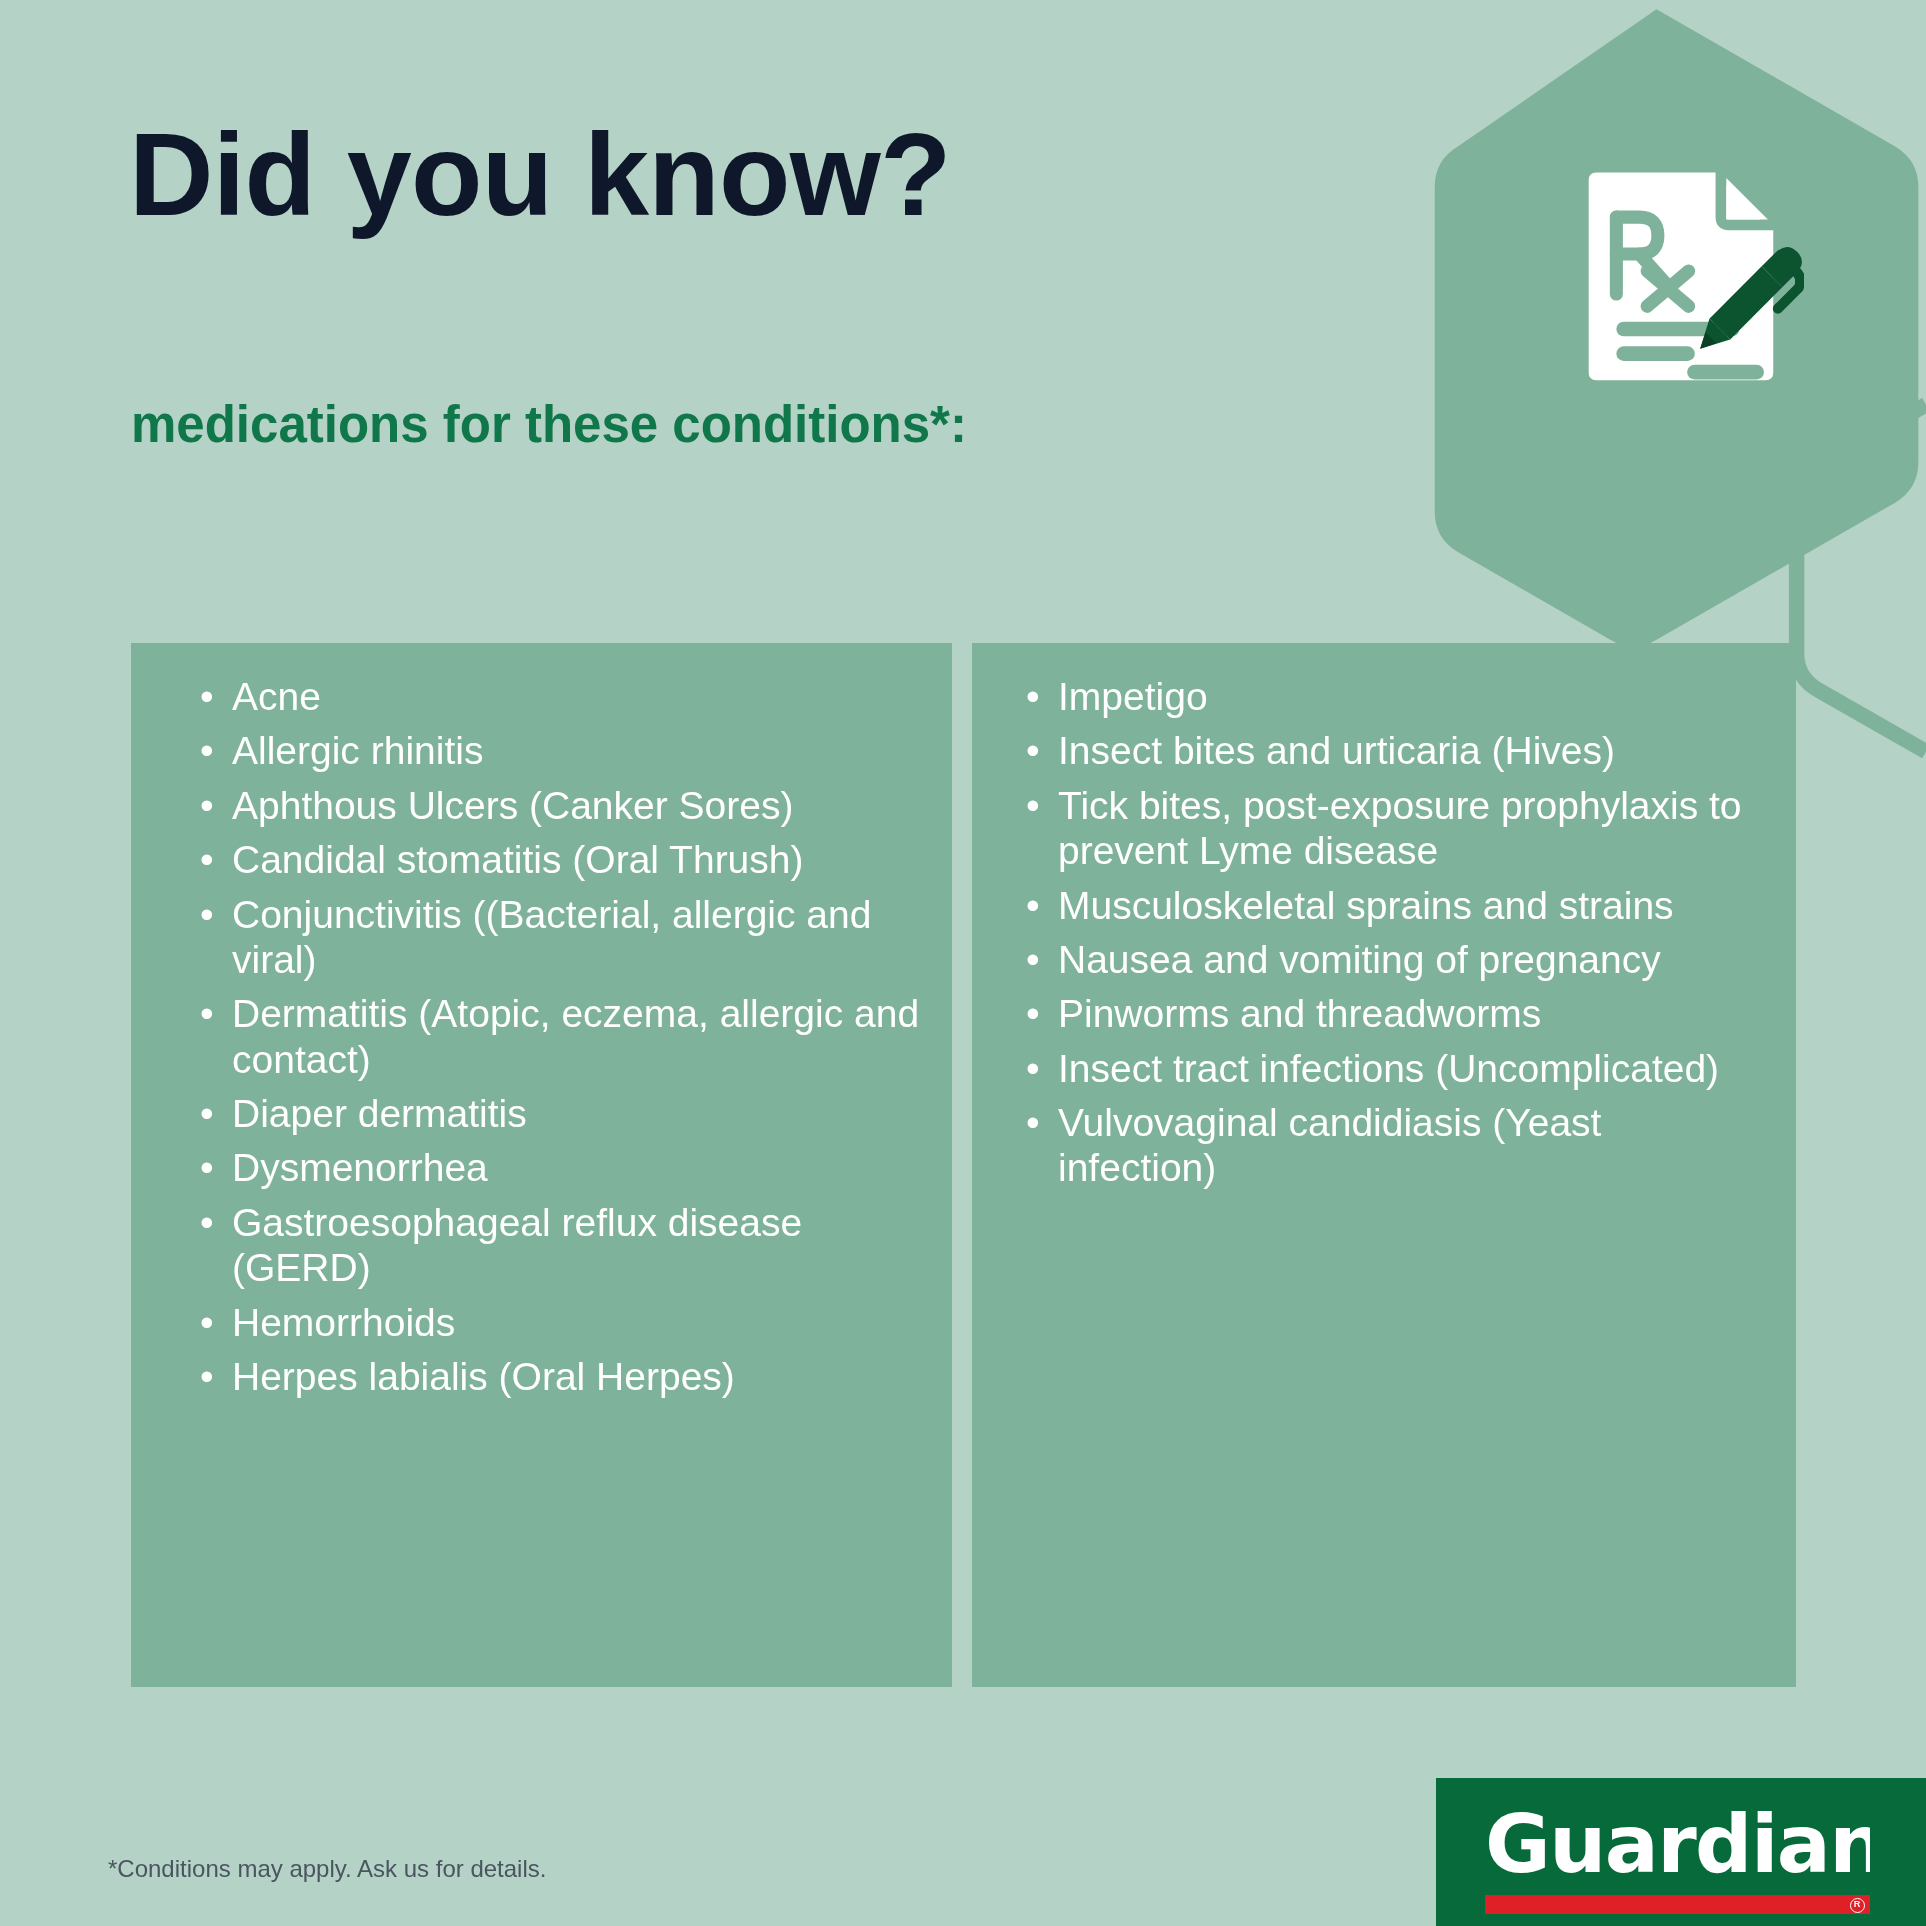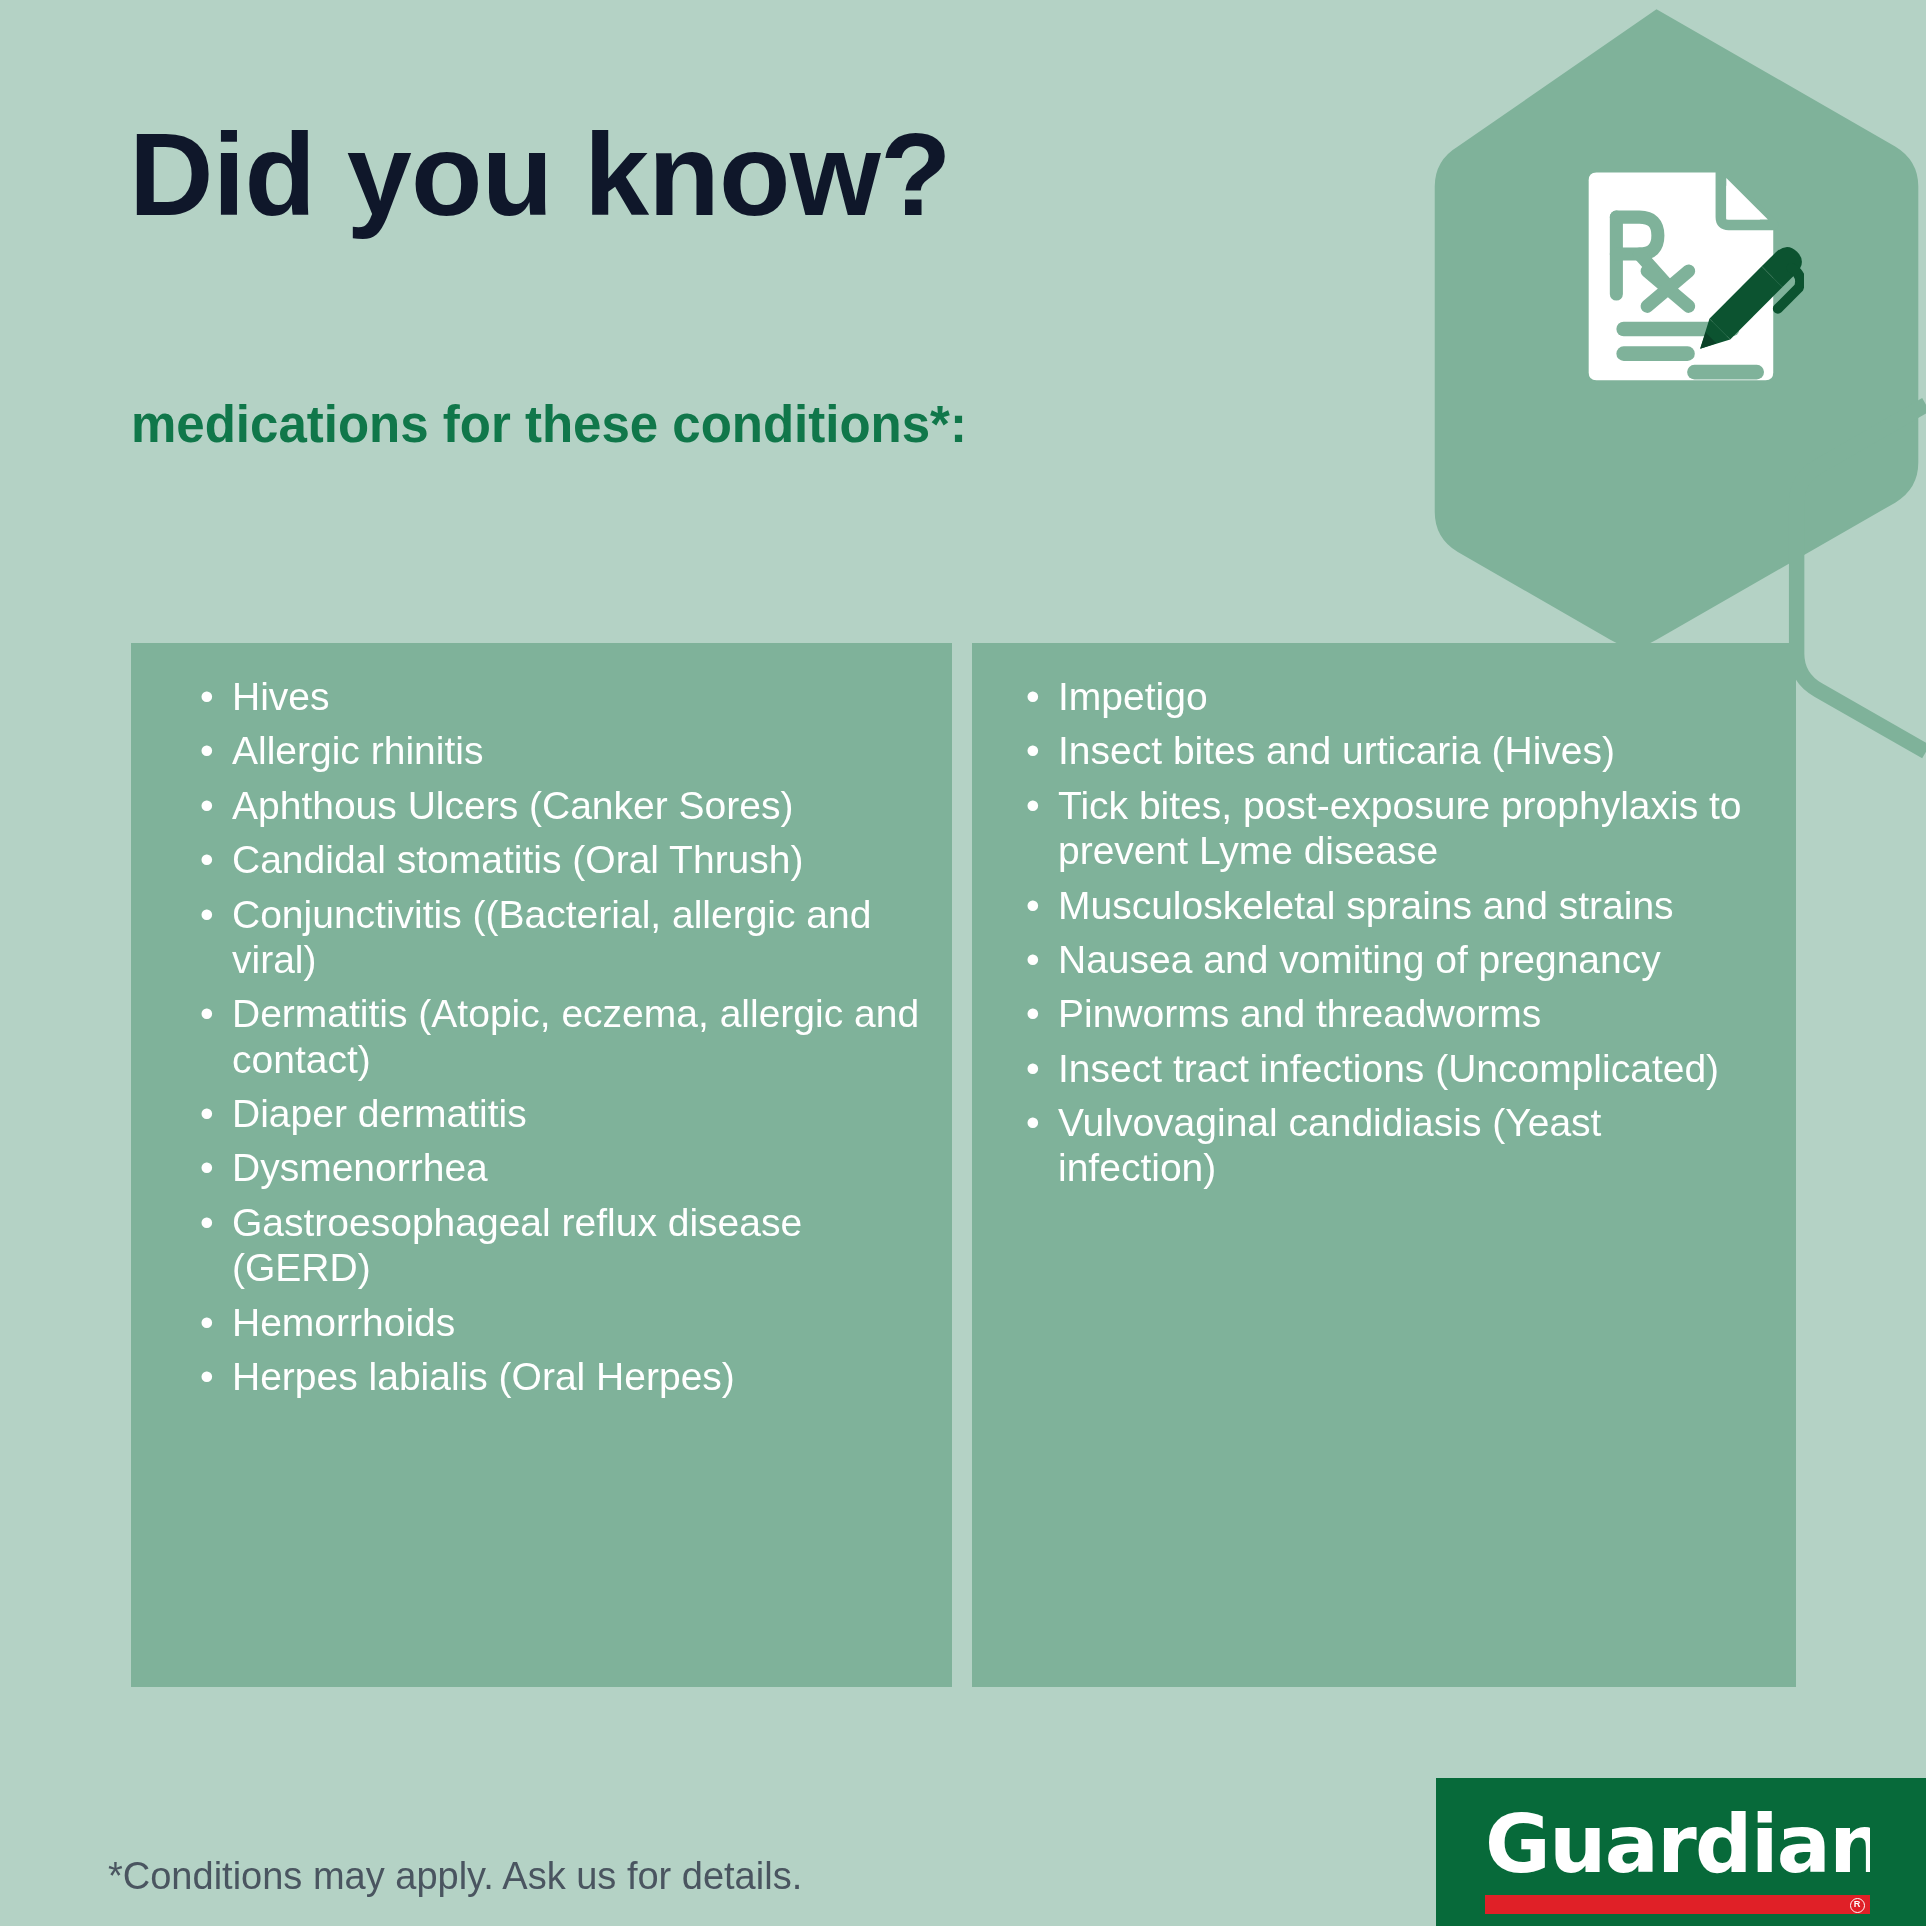--- a/index.html
+++ b/index.html
@@ -93,21 +93,21 @@
     line-height: 1.16;
     color: #ffffff;
   }
   .panel-right .cond-list { padding-left: 54px; }
 
   
   .footnote {
     position: absolute;
     left: 108px;
     top: 1855px;
-    font-size: 38px;
+    font-size: 24px;
     color: #4a5560;
     font-weight: 400;
   }
 
   
   .logo-box {
     position: absolute;
     left: 1436px;
     top: 1778px;
     width: 490px;
@@ -200,21 +200,21 @@
   <div class="headline">Did you know?</div>
 
   <div class="subhead">
     <span class="line">medications for these conditions*:</span>
   </div>
 
   <div class="panel panel-left">
     <ul class="cond-list">
       <li class="cond-item">
         <span class="bullet">•</span>
-        <span>Hives</span>
+        <span>Acne</span>
       </li>
       <li class="cond-item">
         <span class="bullet">•</span>
         <span>Allergic rhinitis</span>
       </li>
       <li class="cond-item">
         <span class="bullet">•</span>
         <span>Aphthous Ulcers (Canker Sores)</span>
       </li>
       <li class="cond-item">

